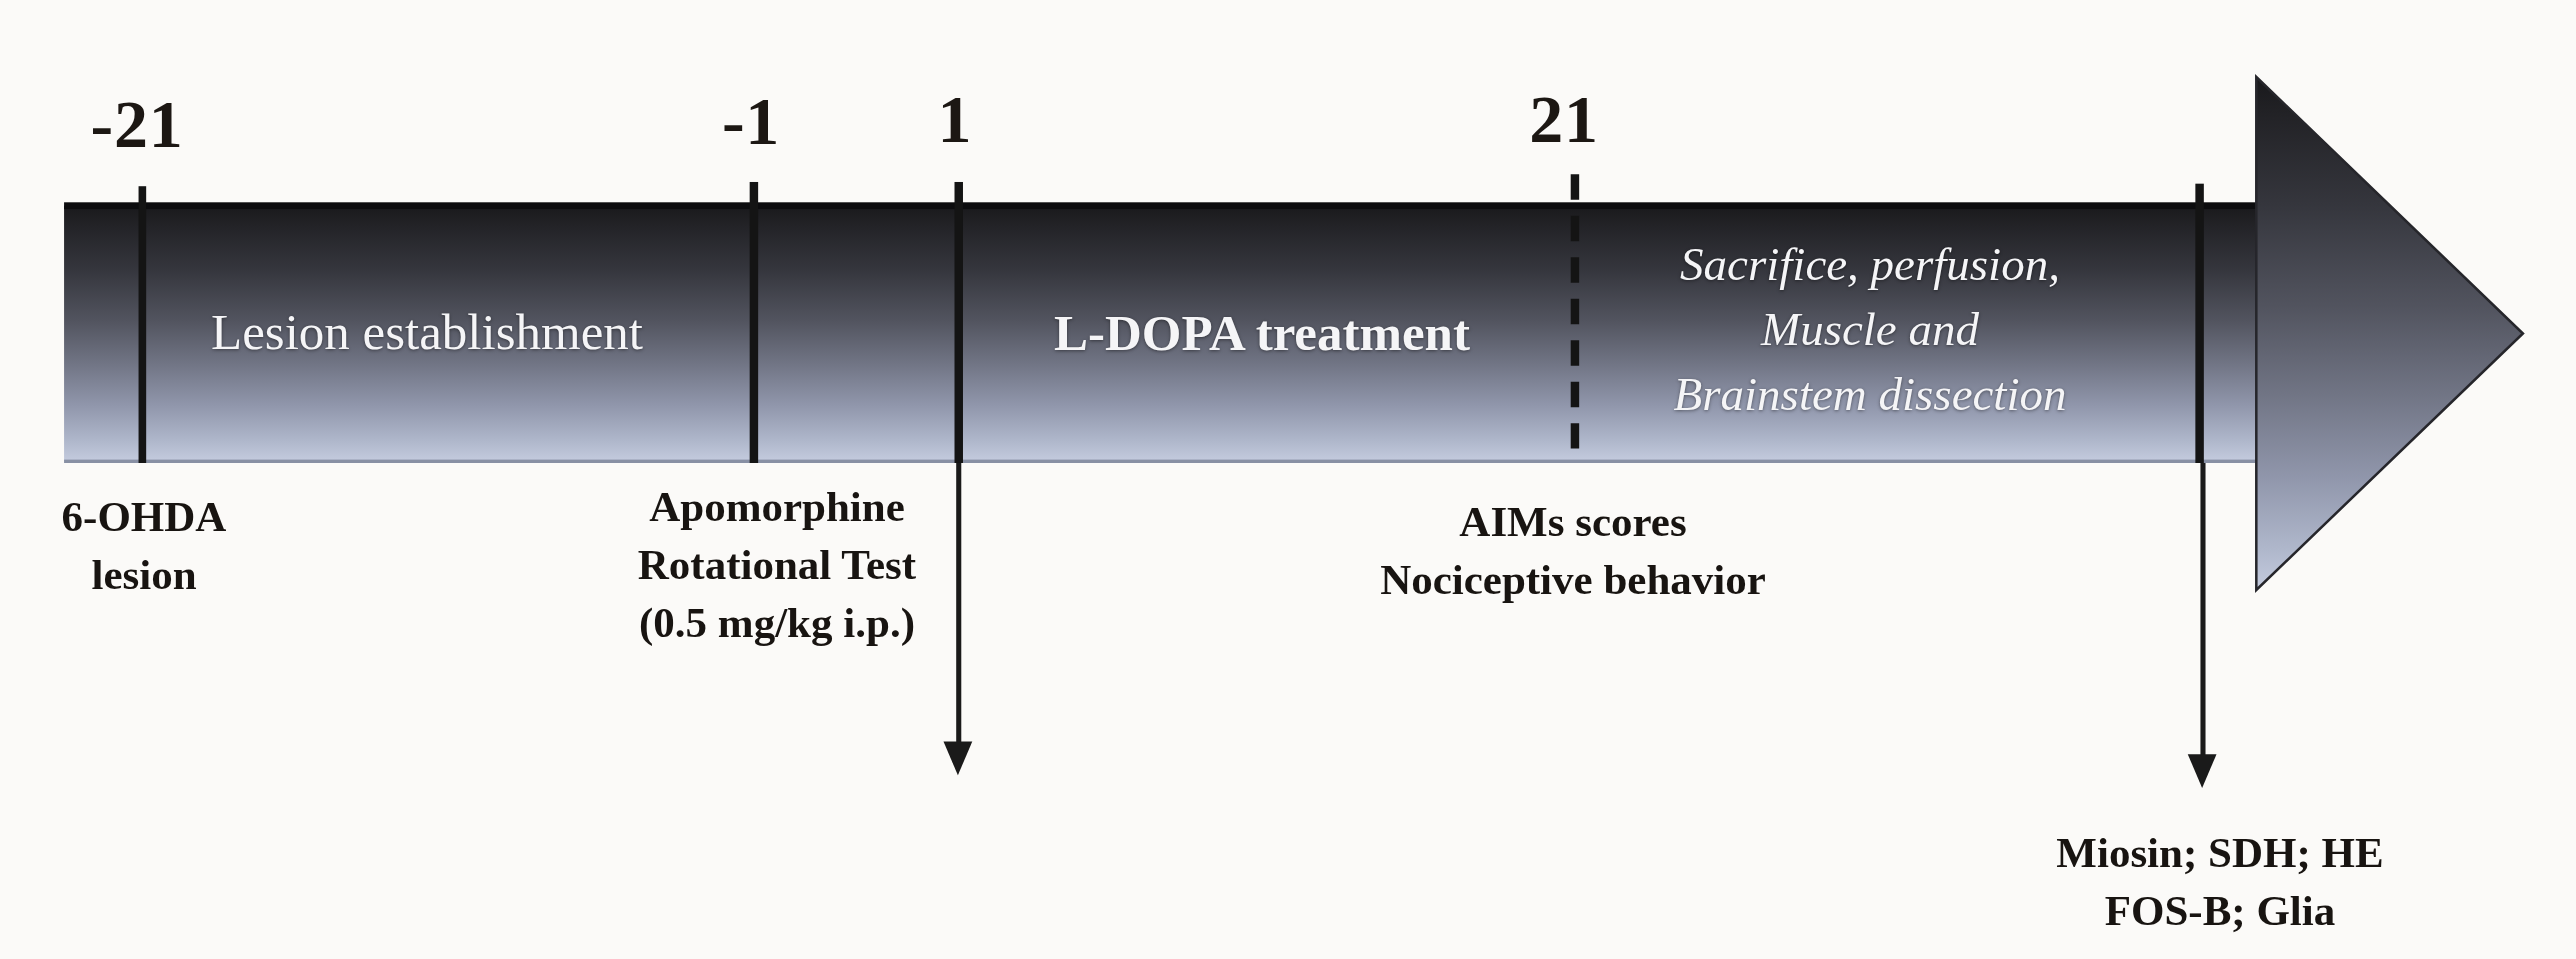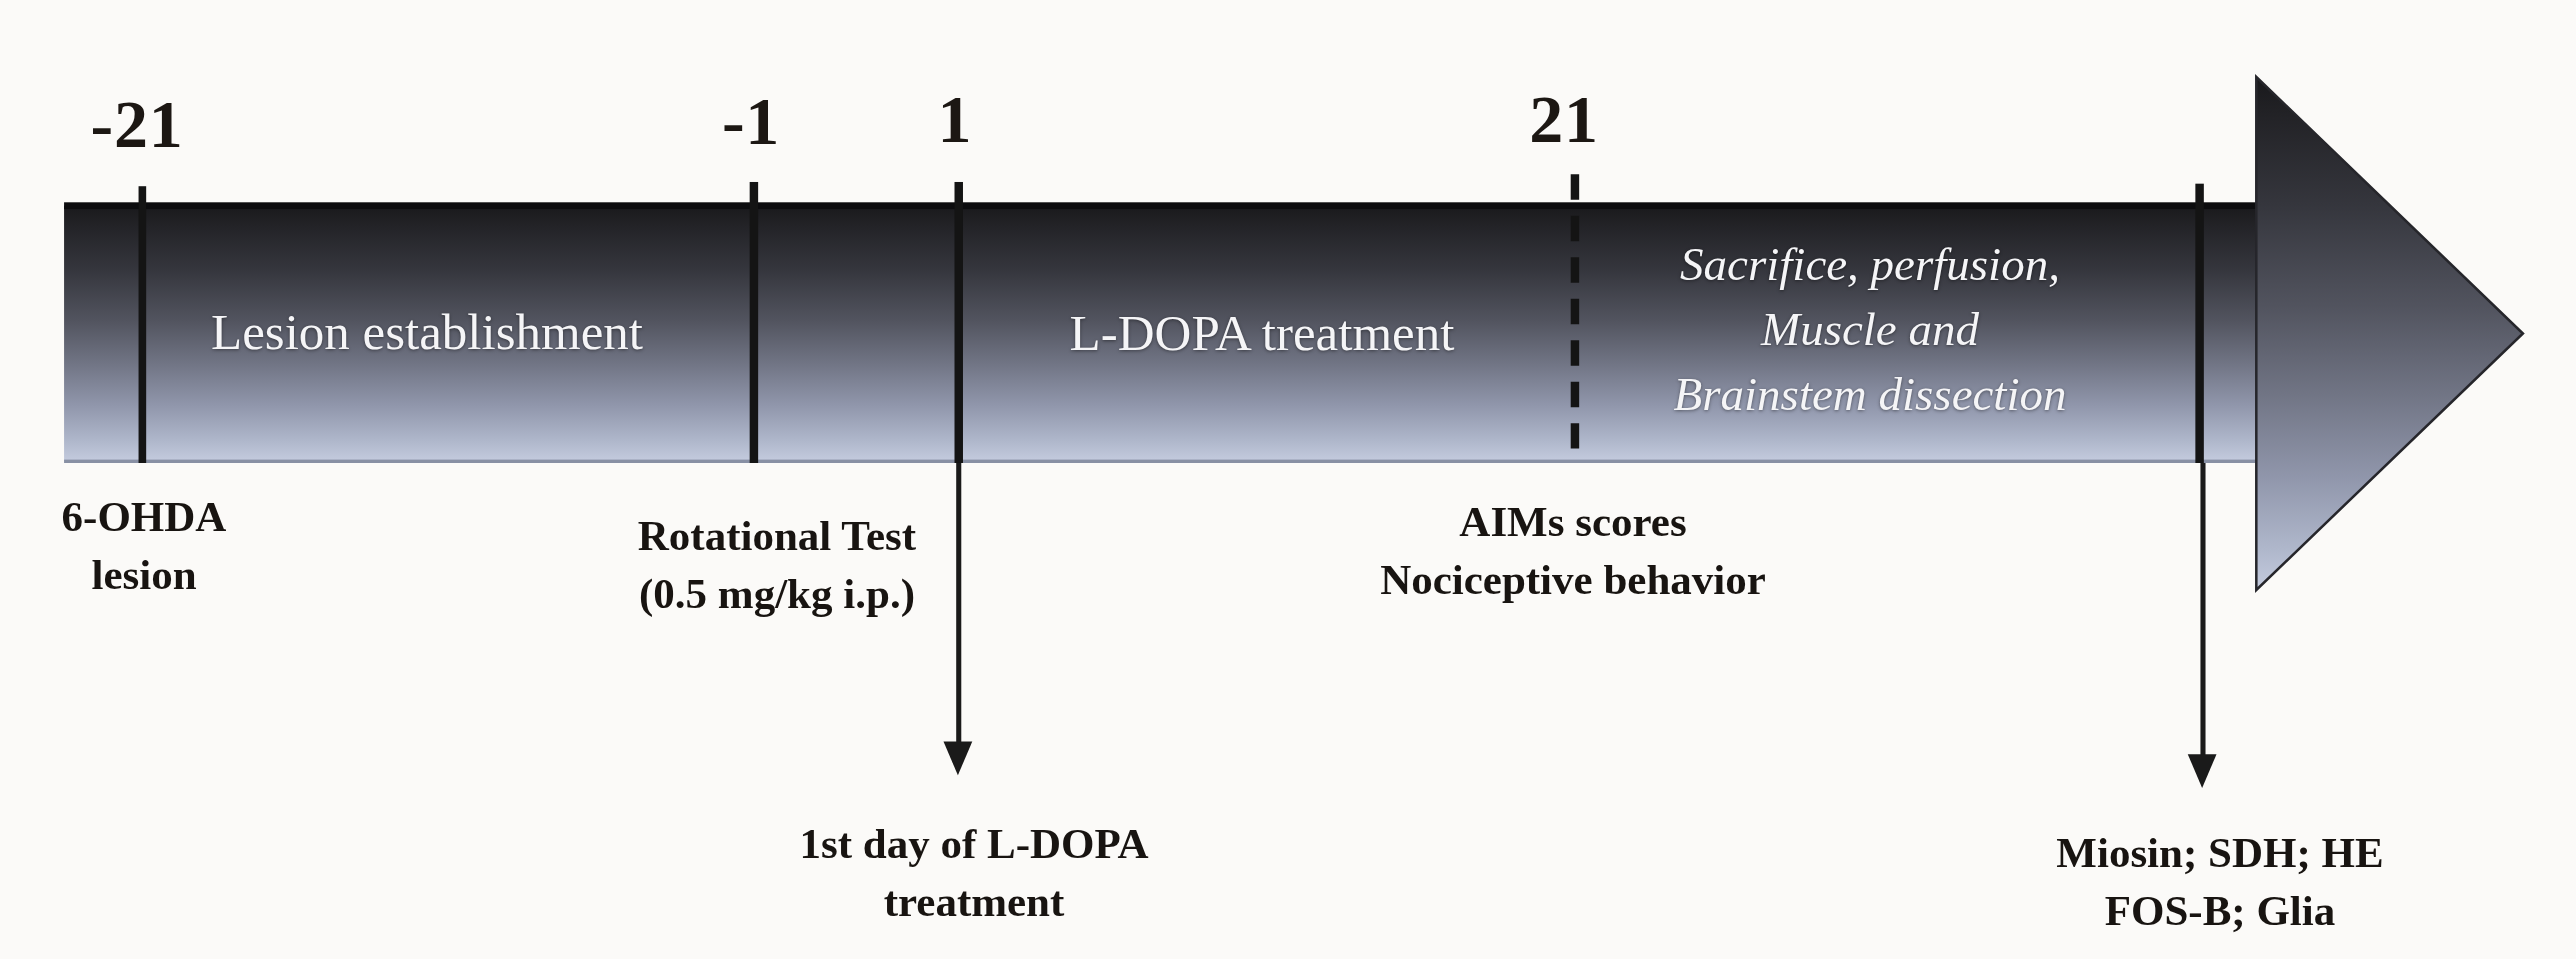--- a/index.html
+++ b/index.html
@@ -94,46 +94,43 @@
     <rect x="2599" y="547" width="6" height="346" fill="#1a1a1a"></rect>
     <polygon points="2584,891 2618,891 2601,931" fill="#1a1a1a"></polygon>
   </svg>
 
   <div class="label day-num" style="left:137px; top:124px;">-21</div>
   <div class="label day-num" style="left:751px; top:121px;">-1</div>
   <div class="label day-num" style="left:955px; top:119px;">1</div>
   <div class="label day-num" style="left:1564px; top:119px;">21</div>
 
   <div class="label phase" style="left:427px; top:332px;">Lesion establishment</div>
-  <div class="label phase" style="left:1262px; top:333px;">L-DOPA treatment</div>
+  <div class="label phase" style="left:1262px; top:333px;font-weight:bold;">L-DOPA treatment</div>
   <div class="label phase multi" style="left:1870px; top:329px;">
     <div class="ln">Sacrifice, perfusion,</div>
     <div class="ln">Muscle and</div>
     <div class="ln">Brainstem dissection</div>
   </div>
 
   <div class="label annot" style="left:144px; top:546px;">
     <div class="ln">6-OHDA</div>
     <div class="ln">lesion</div>
   </div>
 
   <div class="label annot" style="left:777px; top:565px;">
+    <div class="ln">Apomorphine</div>
     <div class="ln">Rotational Test</div>
     <div class="ln">(0.5 mg/kg i.p.)</div>
   </div>
 
   <div class="label annot" style="left:1573px; top:551px;">
     <div class="ln">AIMs scores</div>
     <div class="ln">Nociceptive behavior</div>
   </div>
 
-  <div class="label annot" style="left:974px; top:873px;">
-    <div class="ln">1st day of L-DOPA</div>
-    <div class="ln">treatment</div>
-  </div>
 
   <div class="label annot" style="left:2220px; top:882px;">
     <div class="ln">Miosin; SDH; HE</div>
     <div class="ln">FOS-B; Glia</div>
   </div>
 
 </div>
 
 
 </body></html>

